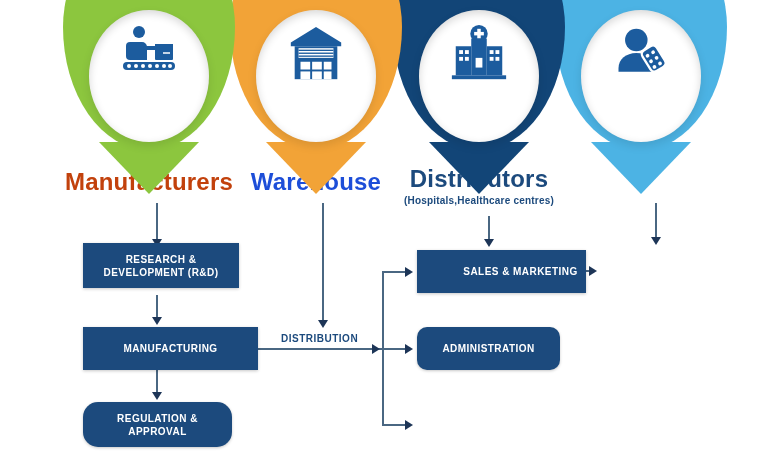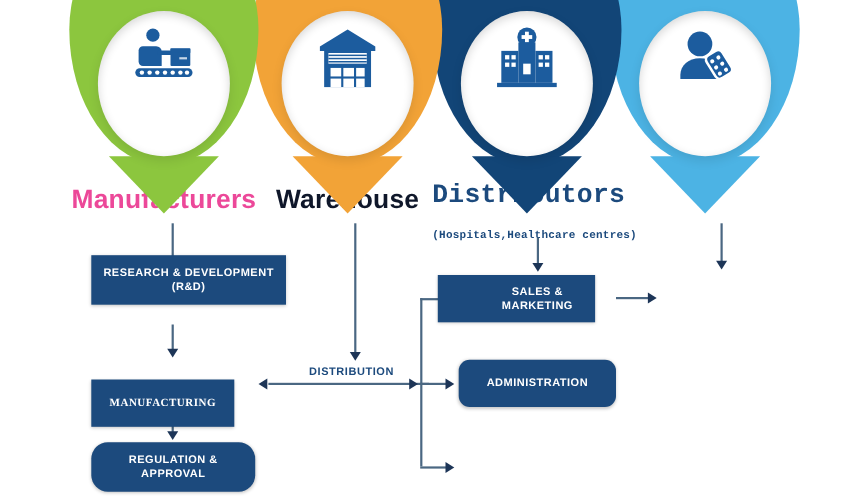--- a/index.html
+++ b/index.html
@@ -44,38 +44,38 @@
   .pin.pos2{z-index:3;}
   .pin.pos3{z-index:2;}
   .pin.pos4{z-index:1;}
 
   
   .stage-label{
     position:absolute;text-align:center;font-weight:700;letter-spacing:.2px;
     white-space:nowrap;
   }
   .stage-label .title{font-size:24px;line-height:28px;}
-  .stage-label .sub{font-size:10px;line-height:14px;color:#1c4a7d;font-weight:700;margin-top:15px;text-align:center;}
-  .sl1{left:63px;width:172px;top:168px;} .sl1 .title{color:#ec4899;}
-  .sl2{left:230px;width:172px;top:168px;} .sl2 .title{color:#0f172a;}
-  .sl3{left:393px;width:172px;top:165px;font-family:Liberation Mono, monospace;} .sl3 .title{color:#1c4a7d;}
+  .stage-label .sub{font-size:10px;line-height:14px;color:#1c4a7d;font-weight:700;margin-top:1px;text-align:center;}
+  .sl1{left:63px;width:172px;top:168px;} .sl1 .title{color:#c2410c;}
+  .sl2{left:230px;width:172px;top:168px;} .sl2 .title{color:#1d4ed8;}
+  .sl3{left:393px;width:172px;top:165px;} .sl3 .title{color:#1c4a7d;}
   .sl4{left:555px;width:172px;top:168px;} .sl4 .title{color:#4cb3e4;}
 
   
   .box{
     position:absolute;background:#1c4a7d;color:#ffffff;
     display:flex;align-items:center;justify-content:center;text-align:center;
     font-size:10px;font-weight:700;letter-spacing:.45px;line-height:13px;
     box-shadow:0 1px 3px rgba(0,0,0,.22);
     padding:0 6px;box-sizing:border-box;
   }
-  .b-rd   {left:83px; top:232px; width:177px;height:45px;}
-  .b-mfg  {left:83px; top:345px; width:130px;height:43px;font-family:Liberation Serif, serif;}
+  .b-rd   {left:83px; top:243px; width:156px;height:45px;}
+  .b-mfg  {left:83px; top:327px; width:175px;height:43px;}
   .b-reg  {left:83px; top:402px; width:149px;height:45px;border-radius:15px;}
-  .b-sales{left:398px;top:250px; width:143px;height:43px;padding-left:44px;}
+  .b-sales{left:417px;top:250px; width:169px;height:43px;padding-left:44px;}
   .b-admin{left:417px;top:327px; width:143px;height:43px;border-radius:10px;}
   .b-pms  {left:417px;top:402px; width:143px;height:45px;}
   .b-scan {left:599px;top:248px; width:113px;height:44px;}
 
   
   .line{position:absolute;background:#4a6782;}
   .vline{width:1.6px;}
   .hline{height:1.6px;}
   .arrow-d{position:absolute;width:0;height:0;border-left:5px solid transparent;border-right:5px solid transparent;border-top:8px solid #1d3557;}
   .arrow-r{position:absolute;width:0;height:0;border-top:5px solid transparent;border-bottom:5px solid transparent;border-left:8px solid #1d3557;}

